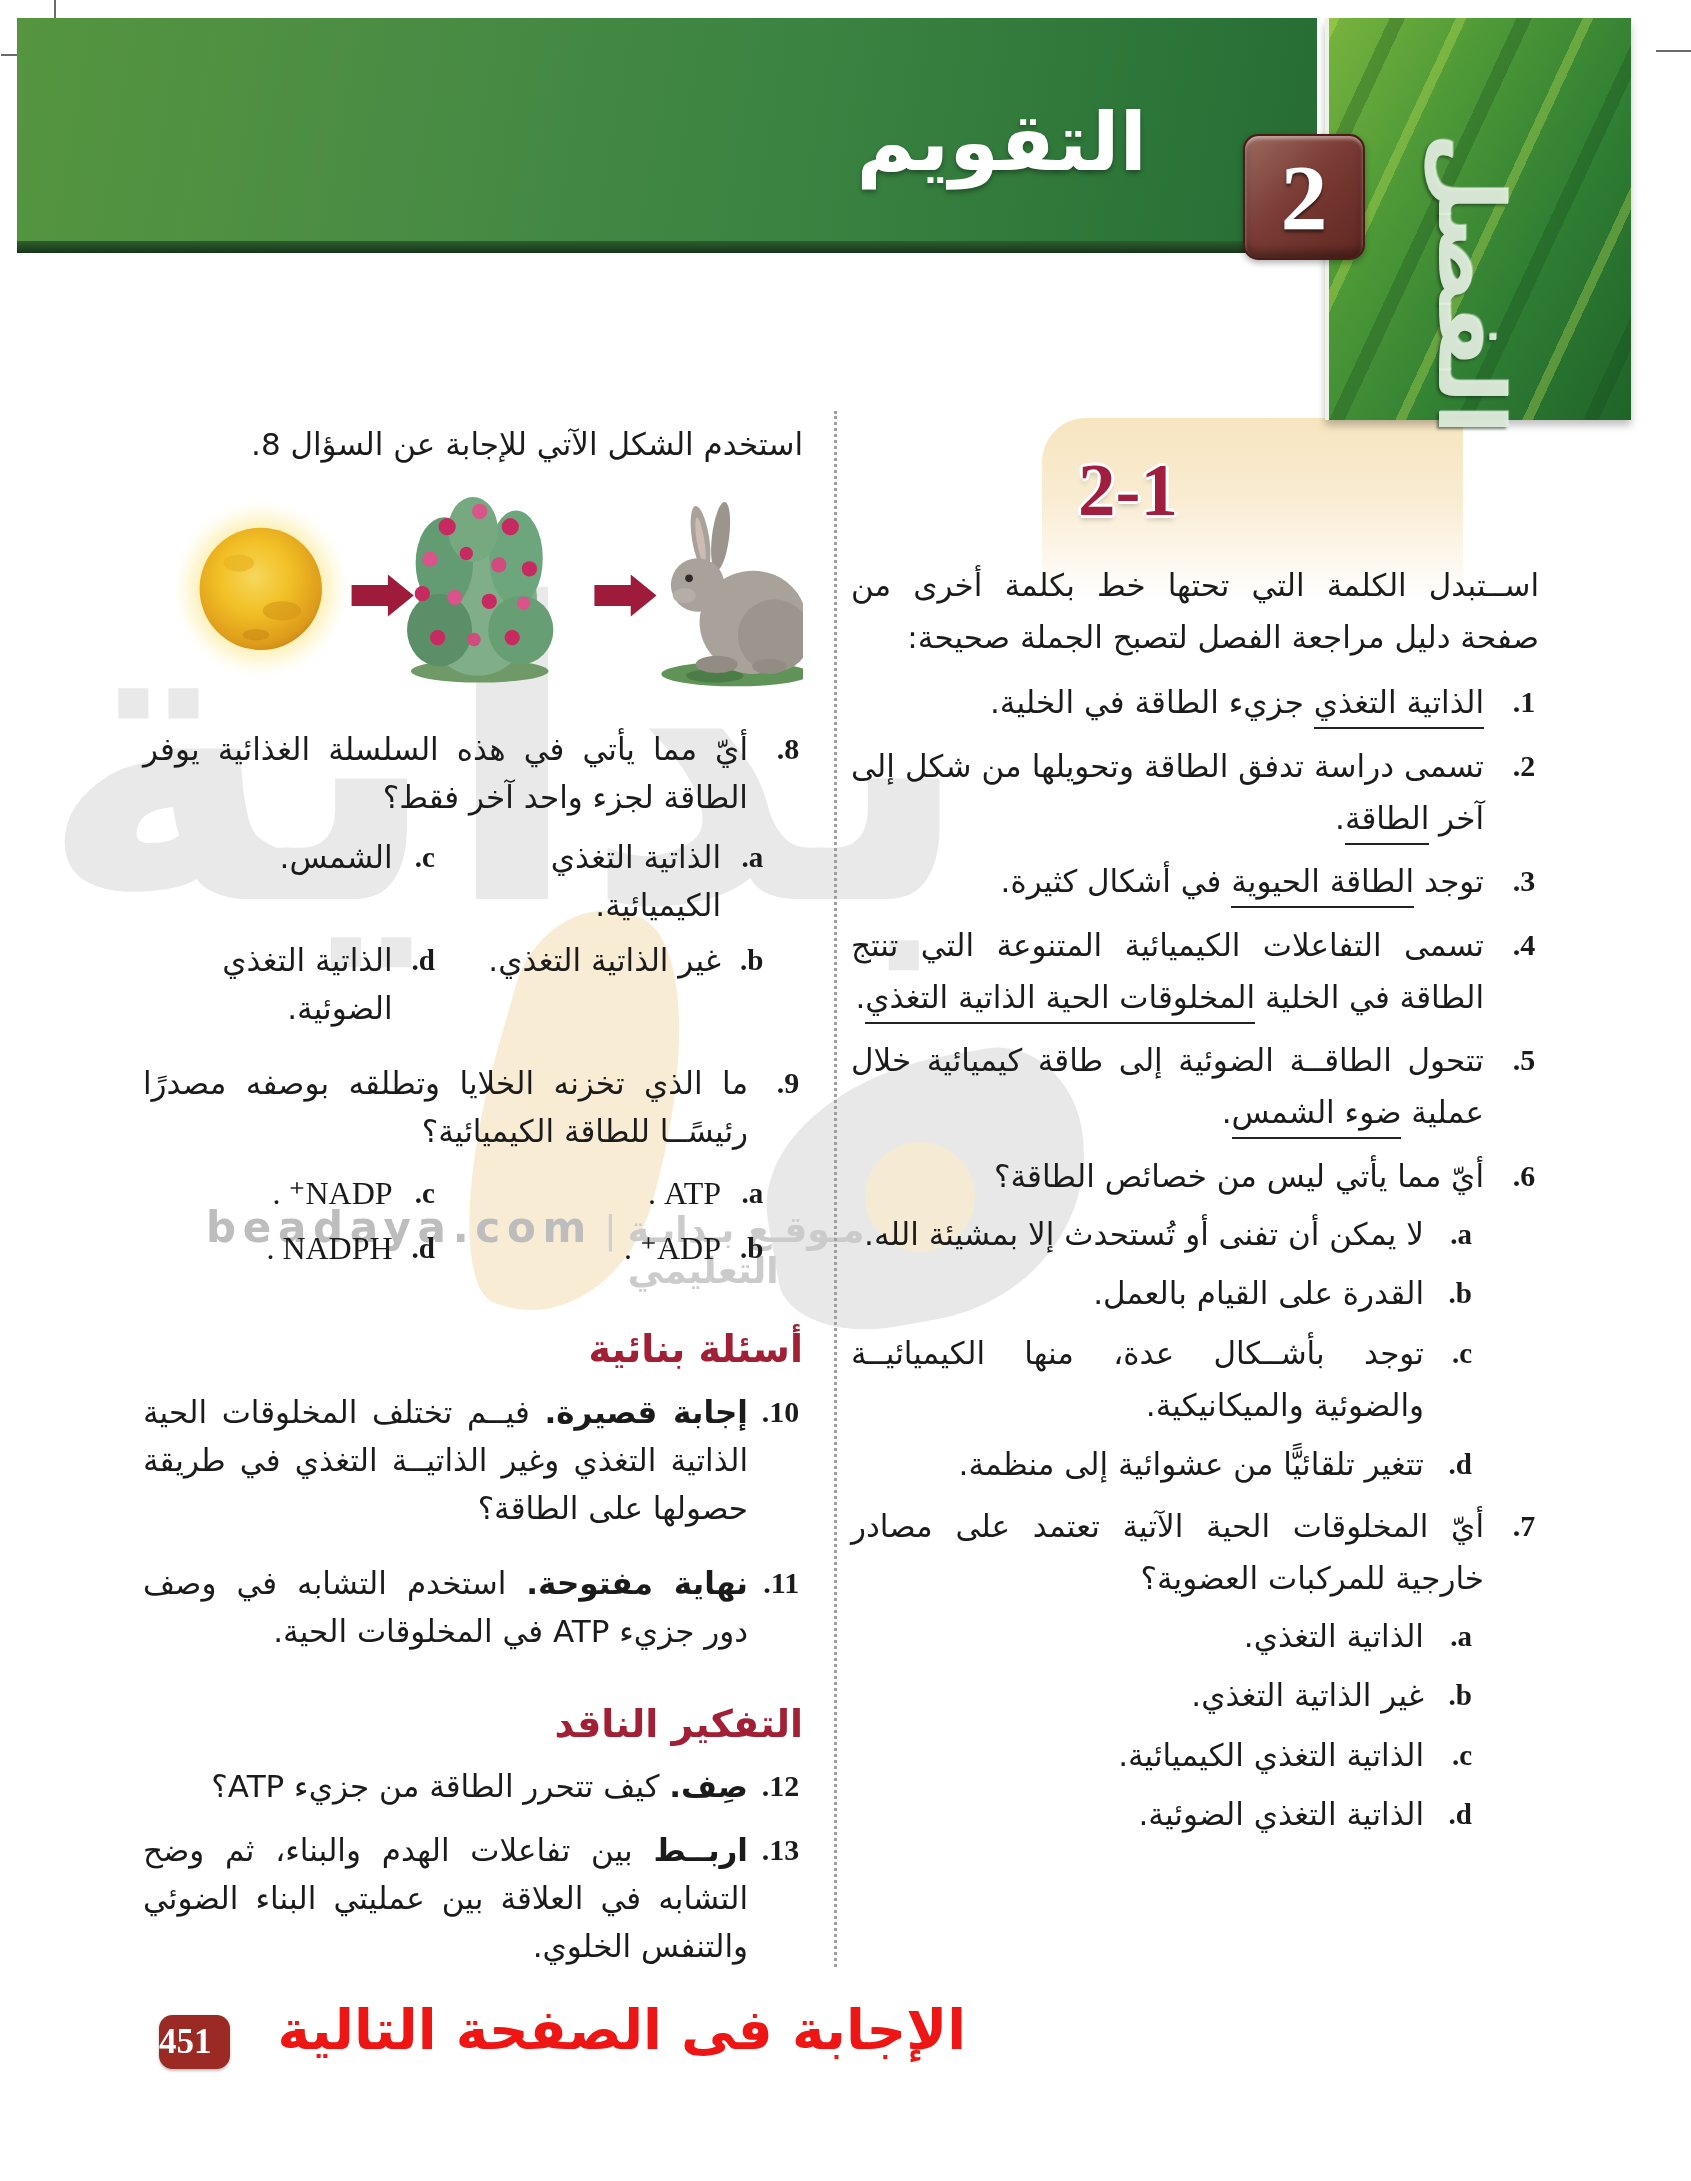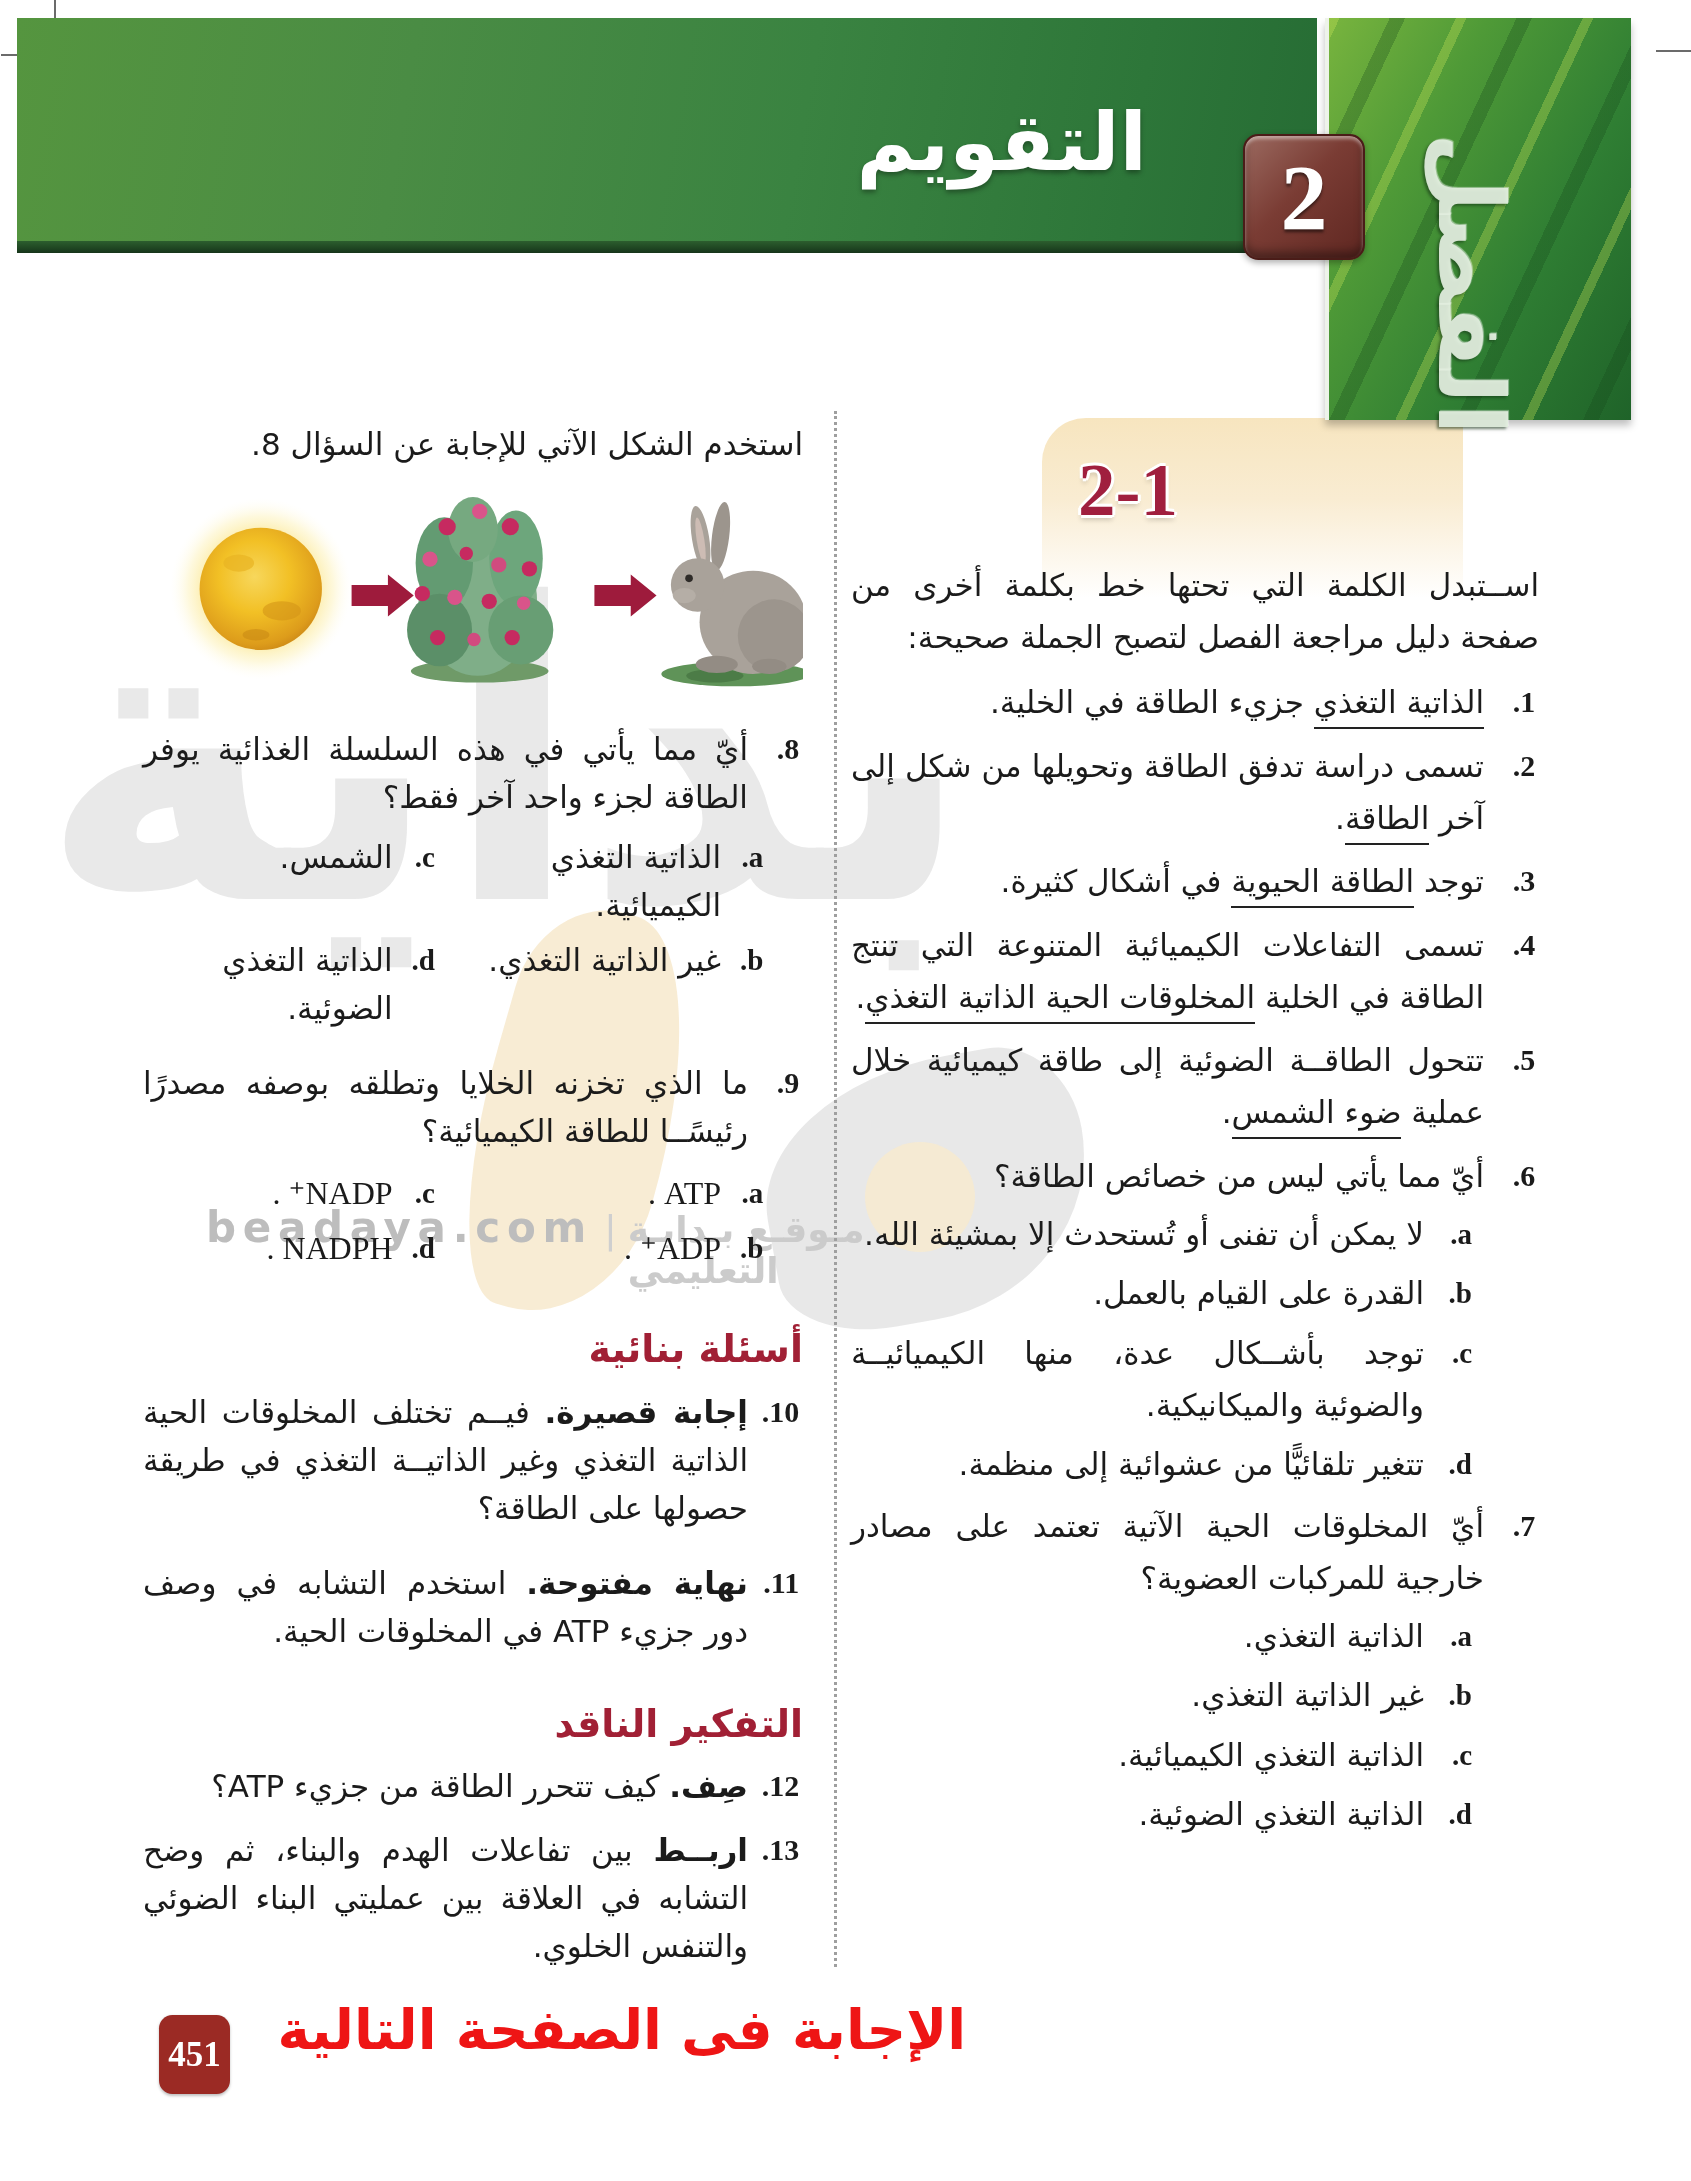--- a/index.html
+++ b/index.html
@@ -127,22 +127,22 @@
   .optcell{position:relative;padding-right:48px;font-size:31px;line-height:48px;text-align:right;}
   .optcell .letter{
     position:absolute;right:5.7px;top:0;font-family:"Liberation Serif",serif;
     font-weight:bold;font-size:29px;
   }
   .optcell .val{font-family:"Liberation Serif",serif;font-size:32px;}
   .instr{font-size:31px;line-height:46px;text-align:right;margin-left:76px;}
   .figure{position:relative;width:660px;height:239px;margin-top:9.6px;}
   
   .page-badge{
-    position:absolute;left:159px;top:2015px;width:71px;height:79px;z-index:3;
-    background:#9b2a24;border-radius:13.4px;display:flex;align-items:center;justify-content:center;
+    position:absolute;left:159px;top:2015px;width:71px;height:54px;z-index:3;
+    background:#9b2a24;border-radius:13.4px;display:flex;align-items:center;justify-content:flex-end;
     box-shadow:0 1.9px 2.9px rgba(0,0,0,.25);
   }
   .page-badge span{font-family:"Liberation Serif",serif;font-weight:bold;font-size:35px;color:#fff;direction:ltr;}
   .answer-note{
     position:absolute;right:726px;top:1998px;z-index:3;
     font-size:55px;font-weight:bold;color:#ee1515;white-space:nowrap;
     text-shadow:0 0 1.9px #fff;
   }
   .mt28{margin-top:27px;} .mt10{margin-top:9.6px;} .mt12{margin-top:11.5px;}
   .mt14{margin-top:13.4px;} .mt16{margin-top:15.3px;} .mt44{margin-top:42px;}

